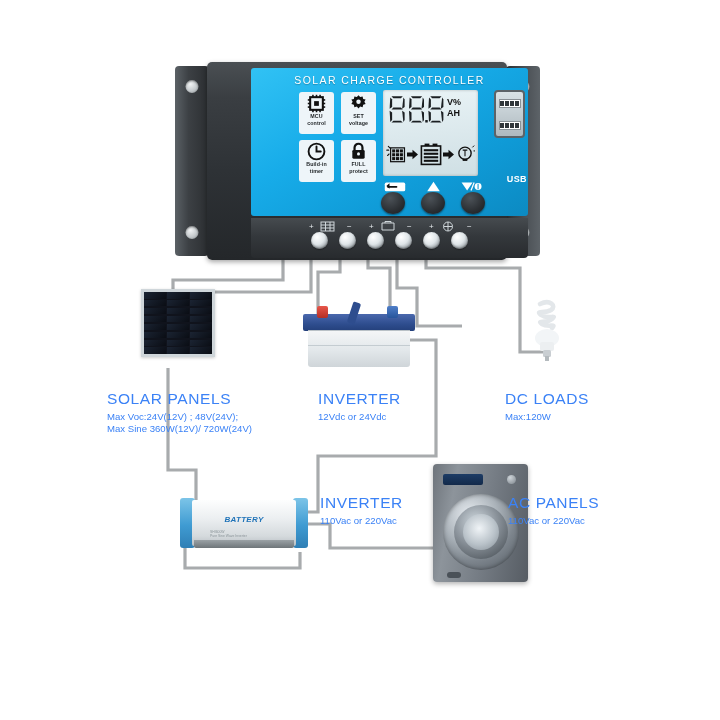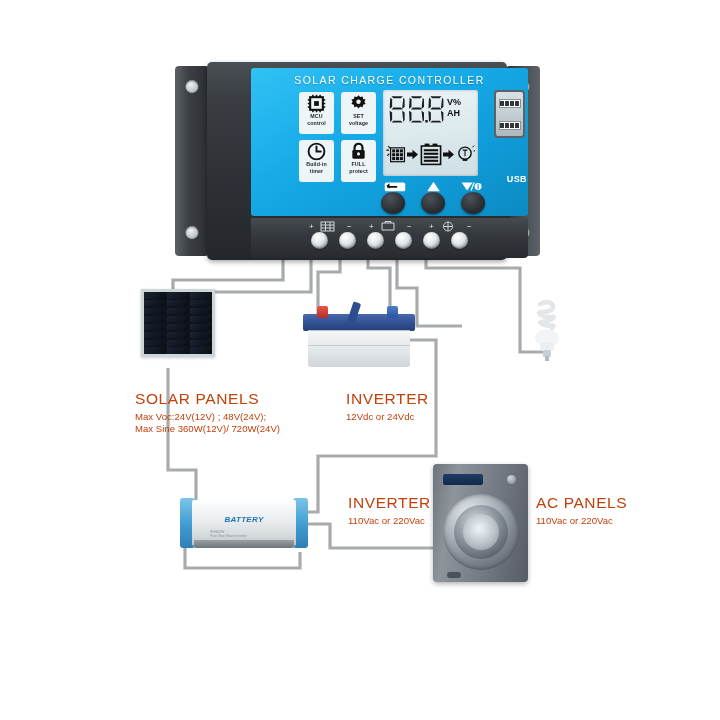--- a/index.html
+++ b/index.html
@@ -173,21 +173,21 @@
     position:absolute;left:11px;top:11px;width:54px;height:54px;border-radius:50%;
     background:radial-gradient(circle at 40% 32%,#cfd8de,#8a929a 45%,#3e454b 100%);
   }
   .w-drum{
     position:absolute;left:9px;top:9px;width:36px;height:36px;border-radius:50%;
     background:radial-gradient(circle at 45% 40%,#f0f4f7,#b9c2c9 55%,#828b93);
   }
   .w-badge{position:absolute;left:14px;top:108px;width:14px;height:6px;border-radius:3px;background:#4a5158;}
 
   
-  .lbl{position:absolute;color:#c2410c;margin-left:28px;}
+  .lbl{position:absolute;color:#3b82f6;}
   .lbl .h{font-size:15.5px;letter-spacing:.6px;white-space:nowrap;}
   .lbl .s{font-size:9.6px;line-height:12.4px;white-space:nowrap;margin-top:3px;}
   .lbl-solar{left:107px;top:390px;}
   .lbl-battery{left:318px;top:390px;}
   .lbl-dc{left:505px;top:390px;}
   .lbl-inverter{left:320px;top:494px;}
   .lbl-ac{left:508px;top:494px;}
 </style>
 </head>
 <body>
@@ -526,20 +526,24 @@
     <div class="h">SOLAR  PANELS</div>
     <div class="s">Max  Voc:24V(12V) ; 48V(24V);</div>
     <div class="s" style="margin-top:0">Max Sine 360W(12V)/ 720W(24V)</div>
   </div>
 
   <div class="lbl lbl-battery">
     <div class="h">INVERTER</div>
     <div class="s">12Vdc  or  24Vdc</div>
   </div>
 
+  <div class="lbl lbl-dc">
+    <div class="h">DC LOADS</div>
+    <div class="s">Max:120W</div>
+  </div>
 
   <div class="lbl lbl-inverter">
     <div class="h">INVERTER</div>
     <div class="s">110Vac  or  220Vac</div>
   </div>
 
   <div class="lbl lbl-ac">
     <div class="h">AC  PANELS</div>
     <div class="s">110Vac  or  220Vac</div>
   </div>

